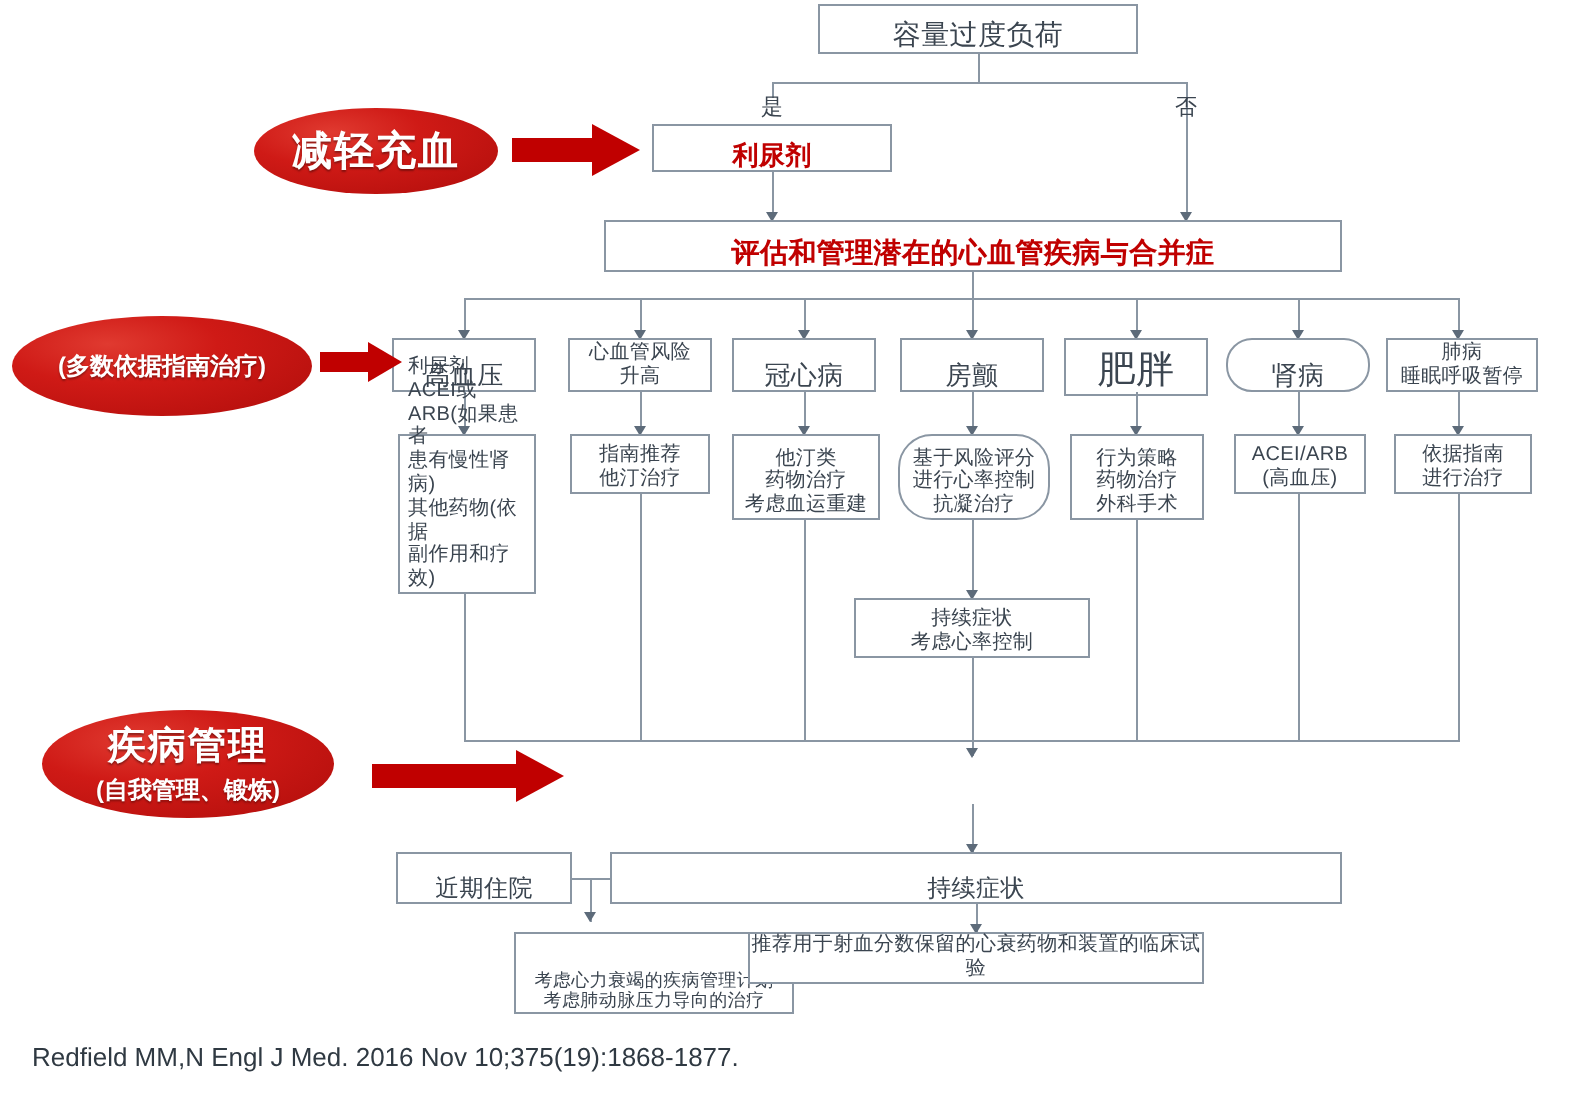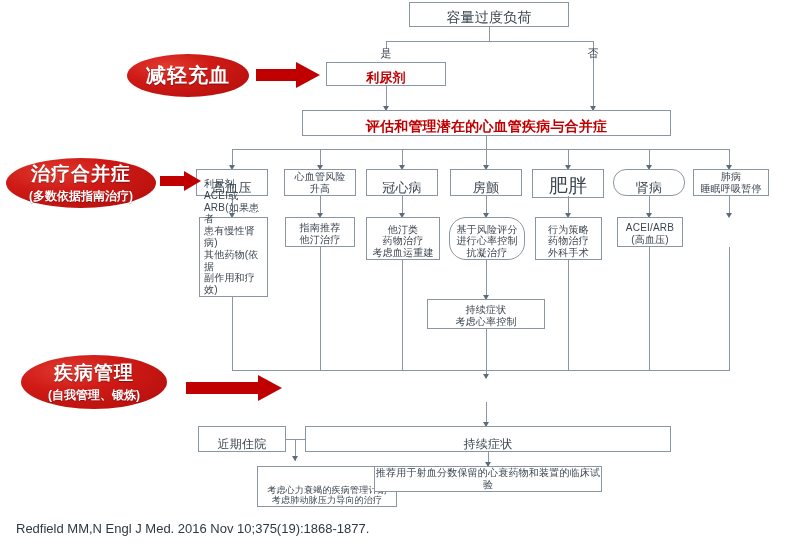--- a/index.html
+++ b/index.html
@@ -242,20 +242,24 @@
   </div>
   <div class="box" style="left:535px; top:217px; width:67px; height:43px; font-size:10px;">
     <span>行为策略
 药物治疗
 外科手术</span>
   </div>
   <div class="box" style="left:617px; top:217px; width:66px; height:30px; font-size:10px;">
     <span>ACEI/ARB
 (高血压)</span>
   </div>
+  <div class="box" style="left:697px; top:217px; width:69px; height:30px; font-size:10px;">
+    <span>依据指南
+进行治疗</span>
+  </div>
 
   <div class="vline" style="left:486px; top:260px; height:38px;"></div>
   <div class="arrowhead" style="left:482.5px; top:295px;"></div>
   <div class="box" style="left:427px; top:299px; width:118px; height:30px; font-size:10px;">
     <span>持续症状
 考虑心率控制</span>
   </div>
 
   <div class="vline" style="left:232px; top:297px; height:73px;"></div>
   <div class="vline" style="left:320px; top:247px; height:123px;"></div>
@@ -298,21 +302,20 @@
 
   <div class="stage" style="left:127px; top:54px; width:122px; height:43px;">
     <div class="stage-title" style="font-size:20px;">减轻充血</div>
   </div>
   <div class="red-arrow" style="left:256px; top:62px; width:64px; height:26px;">
     <div class="shaft" style="left:0px; top:7px; width:42px; height:12px;"></div>
     <div class="head" style="left:40px; top:0px; border-top-width:13px; border-bottom-width:13px; border-left-width:24px;"></div>
   </div>
 
   <div class="stage" style="left:6px; top:158px; width:150px; height:50px;">
-    <div class="stage-title" style="font-size:19px;">治疗合并症</div>
     <div class="stage-sub">(多数依据指南治疗)</div>
   </div>
   <div class="red-arrow" style="left:160px; top:171px; width:42px; height:22px;">
     <div class="shaft" style="left:0px; top:5px; width:26px; height:10px;"></div>
     <div class="head" style="left:24px; top:0px; border-top-width:10px; border-bottom-width:10px; border-left-width:17px;"></div>
   </div>
 
   <div class="stage" style="left:21px; top:355px; width:146px; height:54px;">
     <div class="stage-title" style="font-size:19px;">疾病管理</div>
     <div class="stage-sub">(自我管理、锻炼)</div>

